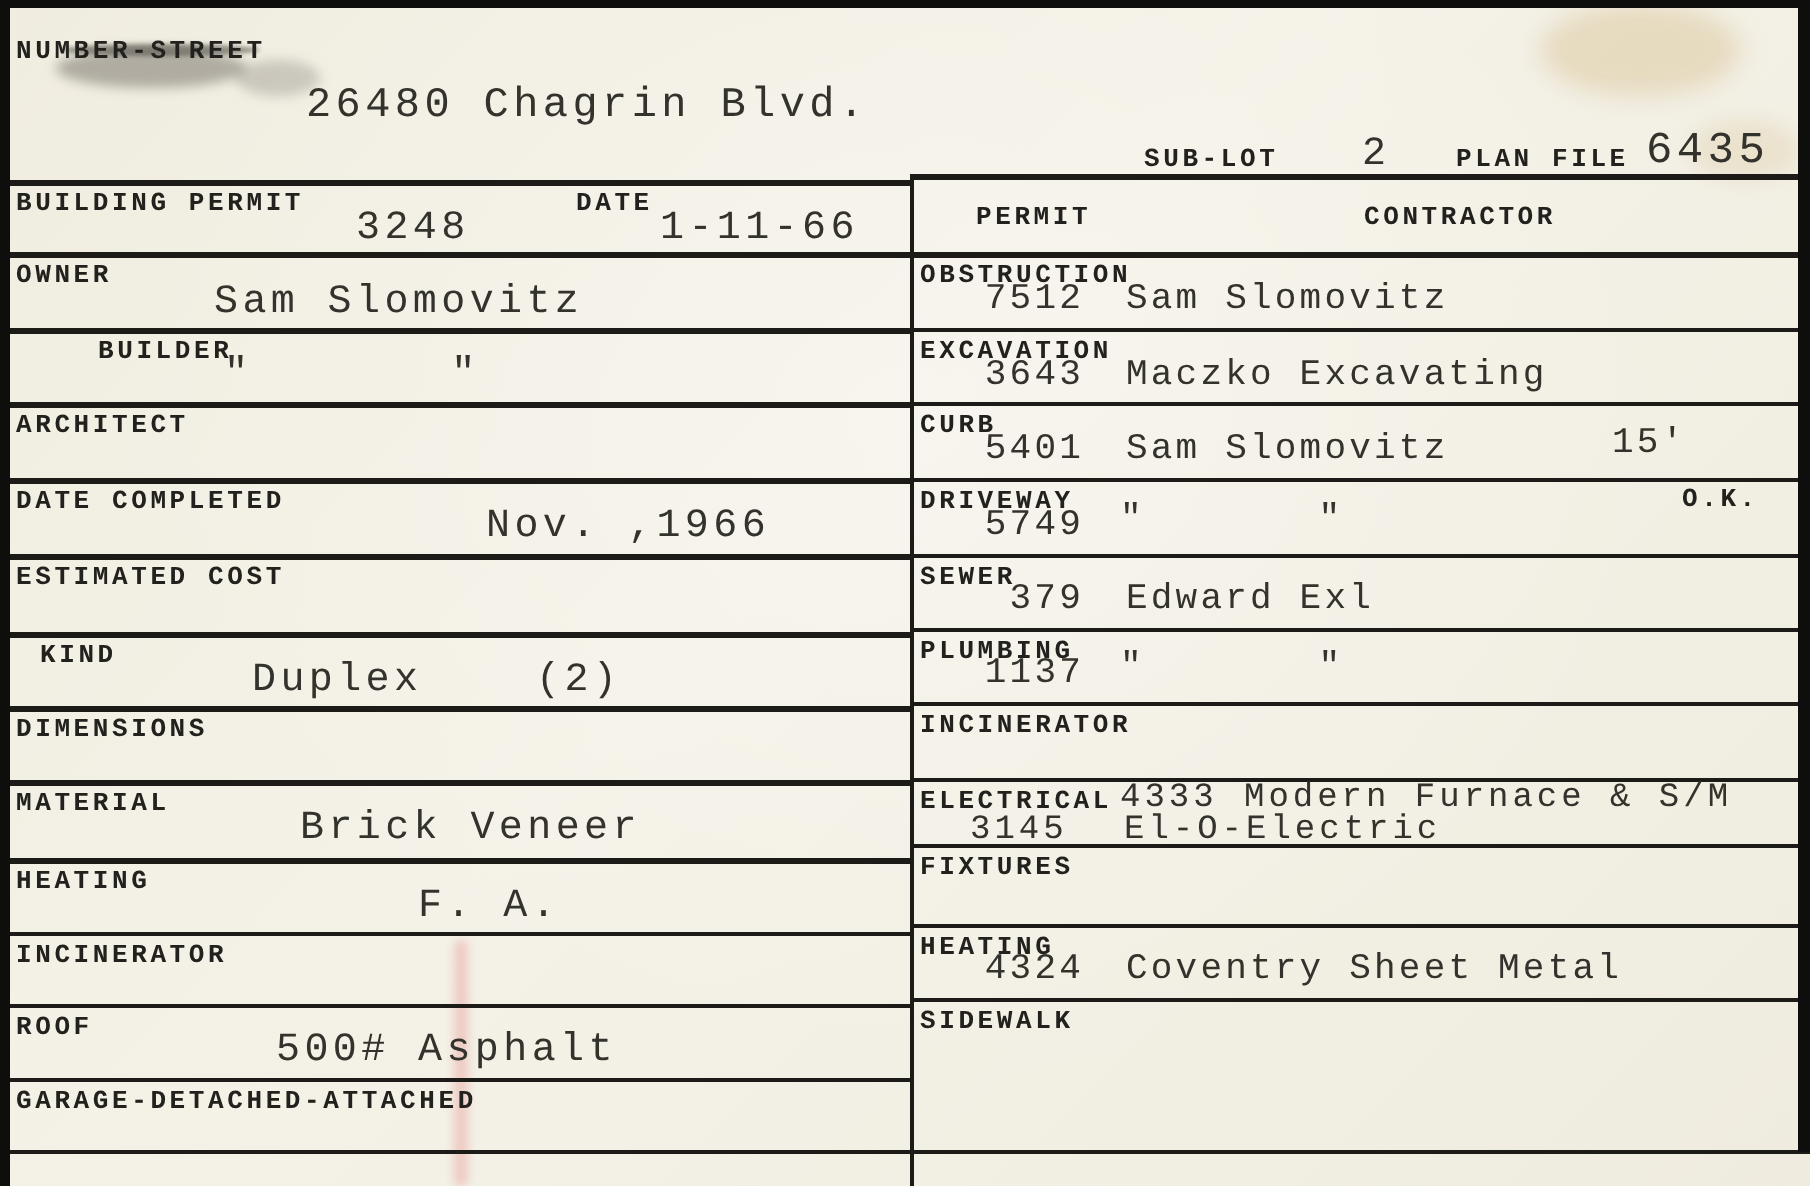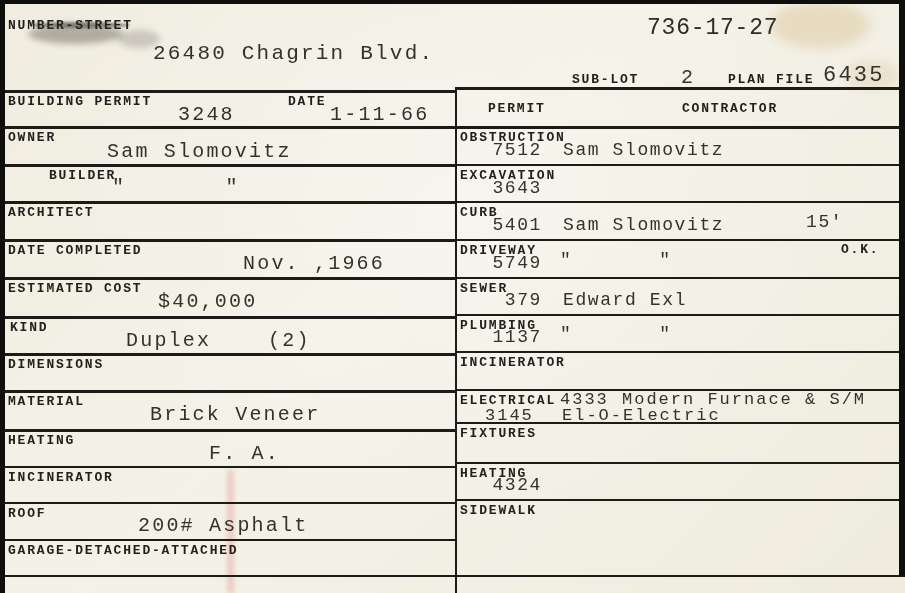--- a/index.html
+++ b/index.html
@@ -34,21 +34,20 @@
 
   <div class="blot" style="left:28px;top:24px;width:95px;height:20px;background:rgba(70,65,58,0.38);filter:blur(3px);"></div>
   <div class="blot" style="left:118px;top:30px;width:42px;height:18px;background:rgba(70,65,58,0.22);filter:blur(3px);"></div>
   <div class="blot" style="left:30px;top:22px;width:100px;height:6px;background:rgba(40,38,32,0.45);filter:blur(1px);"></div>
   <div class="blot" style="left:770px;top:2px;width:100px;height:46px;background:rgba(205,175,115,0.33);filter:blur(6px);"></div>
   <div class="blot" style="left:845px;top:60px;width:55px;height:30px;background:rgba(205,175,115,0.2);filter:blur(5px);"></div>
   <div class="blot" style="left:227px;top:470px;width:7px;height:123px;border-radius:3px;background:rgba(225,120,120,0.3);filter:blur(2px);"></div>
 
   <span class="lbl" style="left:8px;top:18px;">NUMBER-STREET</span>
   <span class="val" style="left:153px;top:42px;font-size:21px;">26480 Chagrin Blvd.</span>
-  <span class="parcel" style="left:647px;top:15px;">736-17-27</span>
   <span class="lbl" style="left:572px;top:72px;">SUB-LOT</span>
   <span class="val" style="left:681px;top:66px;">2</span>
   <span class="lbl" style="left:728px;top:72px;">PLAN FILE</span>
   <span class="val" style="left:823px;top:63px;font-size:22px;">6435</span>
 
   <div class="hline" style="left:0;top:90px;width:457px;height:3px;"></div>
   <div class="hline" style="left:455px;top:87px;width:450px;height:3px;"></div>
   <div class="vline" style="left:455px;top:87px;width:2px;height:506px;"></div>
 
   <div class="hline" style="left:0;top:126px;width:457px;height:3px;"></div>
@@ -88,49 +87,49 @@
 
   <span class="lbl" style="left:8px;top:168px;padding-left:41px;">BUILDER</span>
   <span class="val" style="left:112px;top:176px;">"       "</span>
 
   <span class="lbl" style="left:8px;top:205px;">ARCHITECT</span>
 
   <span class="lbl" style="left:8px;top:243px;">DATE COMPLETED</span>
   <span class="val" style="left:243px;top:252px;">Nov. ,1966</span>
 
   <span class="lbl" style="left:8px;top:281px;">ESTIMATED COST</span>
-  <span class="val" style="left:158px;top:290px;">$40,000</span>
 
-  <span class="lbl" style="left:10px;top:320px;">KIND</span>
+  <span class="lbl" style="left:20px;top:320px;">KIND</span>
   <span class="val" style="left:126px;top:329px;">Duplex    (2)</span>
 
   <span class="lbl" style="left:8px;top:357px;">DIMENSIONS</span>
 
   <span class="lbl" style="left:8px;top:394px;">MATERIAL</span>
   <span class="val" style="left:150px;top:403px;">Brick Veneer</span>
 
   <span class="lbl" style="left:8px;top:433px;">HEATING</span>
   <span class="val" style="left:175px;top:442px;margin-left:34px;">F. A.</span>
 
   <span class="lbl" style="left:8px;top:470px;">INCINERATOR</span>
 
   <span class="lbl" style="left:8px;top:506px;">ROOF</span>
-  <span class="val" style="left:138px;top:514px;">200# Asphalt</span>
+  <span class="val" style="left:138px;top:514px;">500# Asphalt</span>
 
   <span class="lbl" style="left:8px;top:543px;">GARAGE-DETACHED-ATTACHED</span>
 
   <span class="lbl" style="left:488px;top:101px;">PERMIT</span>
   <span class="lbl" style="left:682px;top:101px;">CONTRACTOR</span>
 
   <span class="lbl" style="left:460px;top:130px;">OBSTRUCTION</span>
   <span class="numbox" style="top:140px;">7512</span>
   <span class="val2" style="left:563px;top:140px;">Sam Slomovitz</span>
 
   <span class="lbl" style="left:460px;top:168px;">EXCAVATION</span>
   <span class="numbox" style="top:178px;">3643</span>
+  <span class="val2" style="left:563px;top:178px;">Maczko Excavating</span>
 
   <span class="lbl" style="left:460px;top:205px;">CURB</span>
   <span class="numbox" style="top:215px;">5401</span>
   <span class="val2" style="left:563px;top:215px;">Sam Slomovitz</span>
   <span class="val2" style="left:806px;top:212px;">15'</span>
 
   <span class="lbl" style="left:460px;top:243px;">DRIVEWAY</span>
   <span class="numbox" style="top:253px;">5749</span>
   <span class="val2" style="left:560px;top:250px;">"       "</span>
   <span class="lbl" style="left:841px;top:242px;">O.K.</span>
@@ -148,20 +147,21 @@
   <span class="lbl" style="left:460px;top:393px;">ELECTRICAL</span>
   <span class="val3" style="left:560px;top:390px;">4333</span>
   <span class="val3" style="left:622px;top:390px;">Modern Furnace &amp; S/M</span>
   <span class="val3" style="left:485px;top:406px;">3145</span>
   <span class="val3" style="left:562px;top:406px;">El-O-Electric</span>
 
   <span class="lbl" style="left:460px;top:426px;">FIXTURES</span>
 
   <span class="lbl" style="left:460px;top:466px;">HEATING</span>
   <span class="numbox" style="top:475px;">4324</span>
+  <span class="val2" style="left:563px;top:475px;">Coventry Sheet Metal</span>
 
   <span class="lbl" style="left:460px;top:503px;">SIDEWALK</span>
 
   <div class="edge" style="left:0;top:0;width:905px;height:4px;"></div>
   <div class="edge" style="left:0;top:0;width:5px;height:593px;"></div>
   <div class="edge" style="left:899px;top:0;width:6px;height:576px;"></div>
 
 </div>
 
 </body></html>

